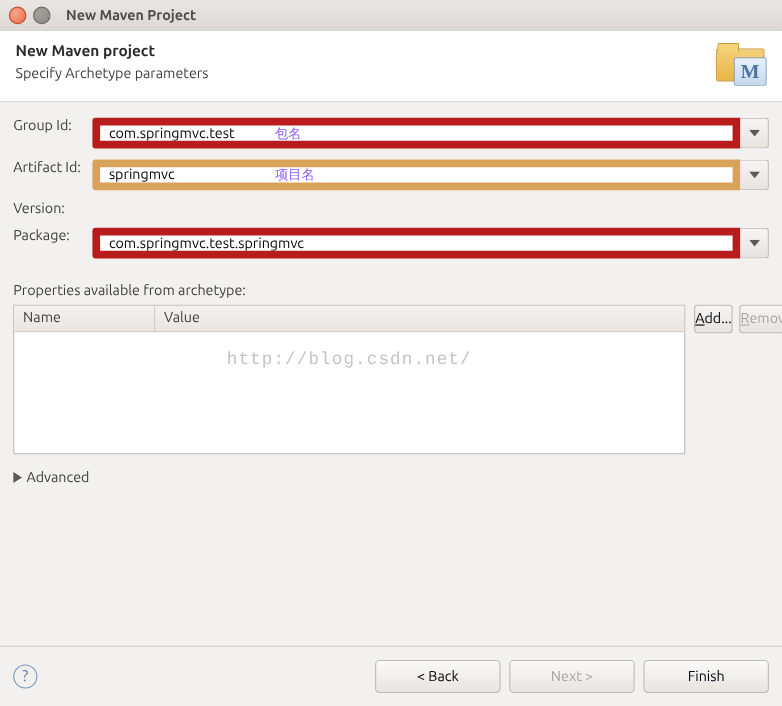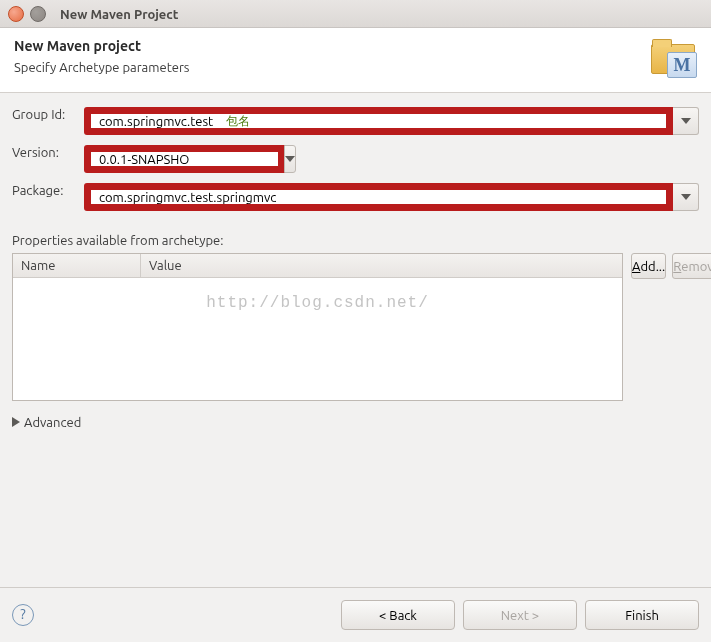--- a/index.html
+++ b/index.html
@@ -27,21 +27,21 @@
 .form-row label { width: 72px; flex-shrink: 0; color: #3c3c3c; }
 .combo { position: relative; display: flex; align-items: stretch; }
 .combo.full { flex: 1; }
 .combo input { flex: 1; height: 28px; padding: 0 8px; border: 7px solid #b91c1c; border-radius: 3px 0 0 3px; background: #fff; font-size: 13px; font-family: inherit; outline: none; }
 .combo.warn input { border-color: #d9a25a; }
 .combo .dd { width: 26px; border: 1px solid #bfb9b3; border-left: none; border-radius: 0 3px 3px 0; background: linear-gradient(#f7f5f3, #e6e3e0); display: flex; align-items: center; justify-content: center; cursor: pointer; }
 .combo.short { width: 156px; }
 .combo.short input { border-radius: 3px 0 0 3px; }
 .combo.short .dd { border-left: 1px solid #bfb9b3; margin-left: -1px; }
 .dd svg { width: 10px; height: 6px; }
-.annot { position: absolute; color: #4d7c0f; font-size: 12px; pointer-events: none; left: 142px; top: 6px; }
+.annot { position: absolute; color: #8b5cf6; font-size: 12px; pointer-events: none; left: 166px; top: 6px; }
 
 
 .props-label { padding: 6px 12px 6px 12px; }
 .props-row { display: flex; padding: 0 12px 8px 12px; gap: 8px; flex: 1; min-height: 0; }
 .table-wrap { flex: 1; border: 1px solid #bfb9b3; background: #fff; display: flex; flex-direction: column; }
 .thead { display: flex; background: linear-gradient(#f4f2f0, #e8e5e2); border-bottom: 1px solid #d0ccc8; height: 24px; }
 .thead .col { padding: 4px 8px; border-right: 1px solid #d0ccc8; }
 .thead .col.name { width: 128px; }
 .thead .col.value { flex: 1; border-right: none; }
 .tbody { flex: 1; position: relative; }
@@ -90,31 +90,35 @@
       <input type="text" value="com.springmvc.test" style="">
       <div class="dd">
           <svg viewBox="0 0 10 6">
             <path d="M0 0 L5 6 L10 0 Z" fill="#5c5a57"></path>
           </svg>
         </div>
       <span class="annot">包名</span>
     </div>
   </div>
 
-
   <div class="form-row">
-    <label>Version:</label>
-    <div class="combo short">
-      <input type="text" value="0.0.1-SNAPSHO" style="">
+    <label>Artifact Id:</label>
+    <div class="combo full warn">
+      <input type="text" value="springmvc" style="">
       <div class="dd">
           <svg viewBox="0 0 10 6">
             <path d="M0 0 L5 6 L10 0 Z" fill="#5c5a57"></path>
           </svg>
         </div>
+      <span class="annot">项目名</span>
     </div>
+  </div>
+
+  <div class="form-row">
+    <label>Version:</label>
   </div>
 
   <div class="form-row">
     <label>Package:</label>
     <div class="combo full">
       <input type="text" value="com.springmvc.test.springmvc" style="">
       <div class="dd">
           <svg viewBox="0 0 10 6">
             <path d="M0 0 L5 6 L10 0 Z" fill="#5c5a57"></path>
           </svg>

